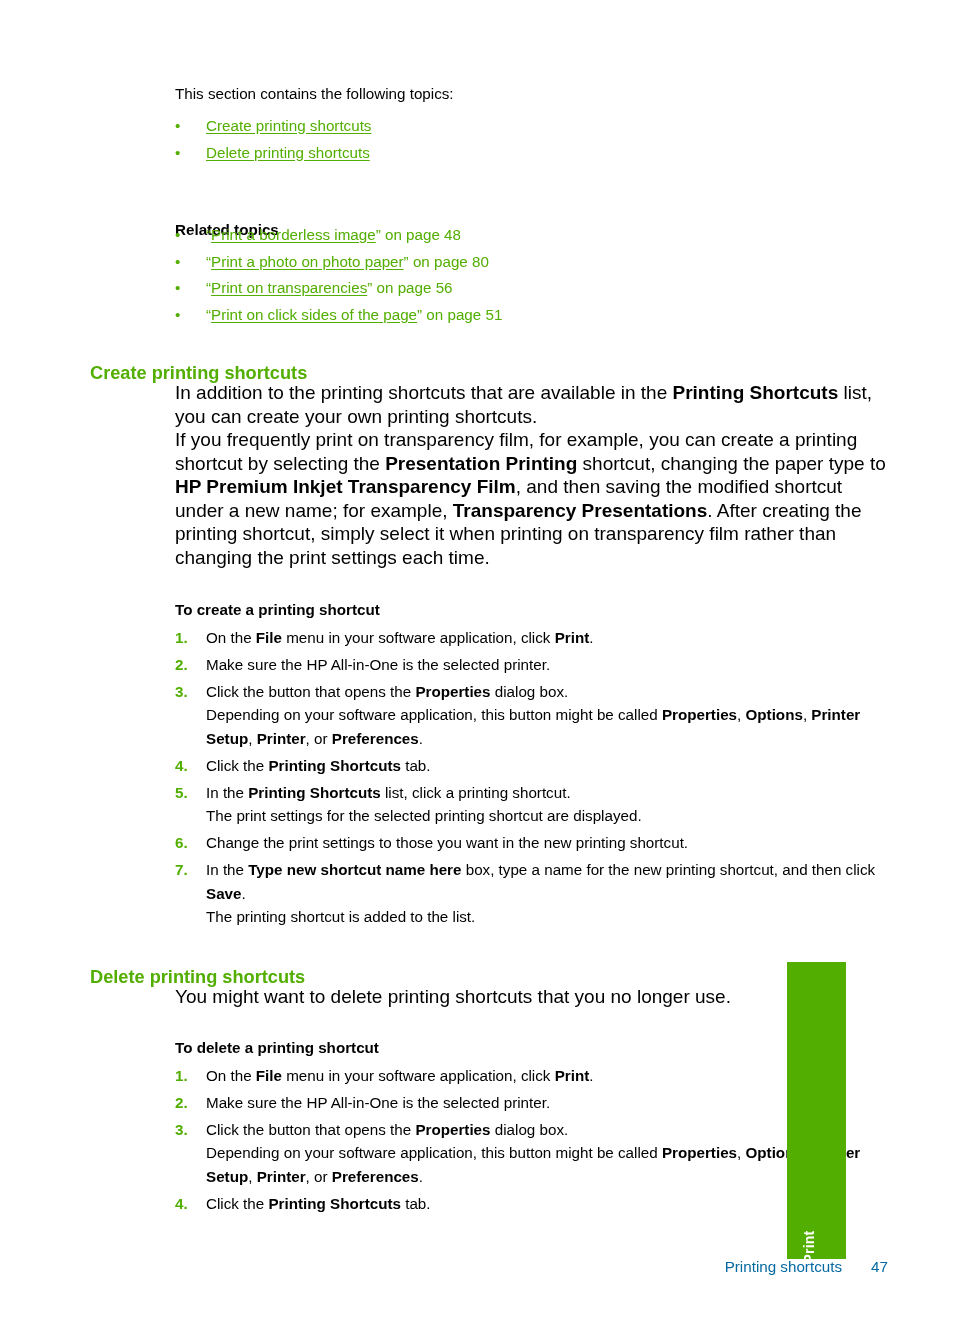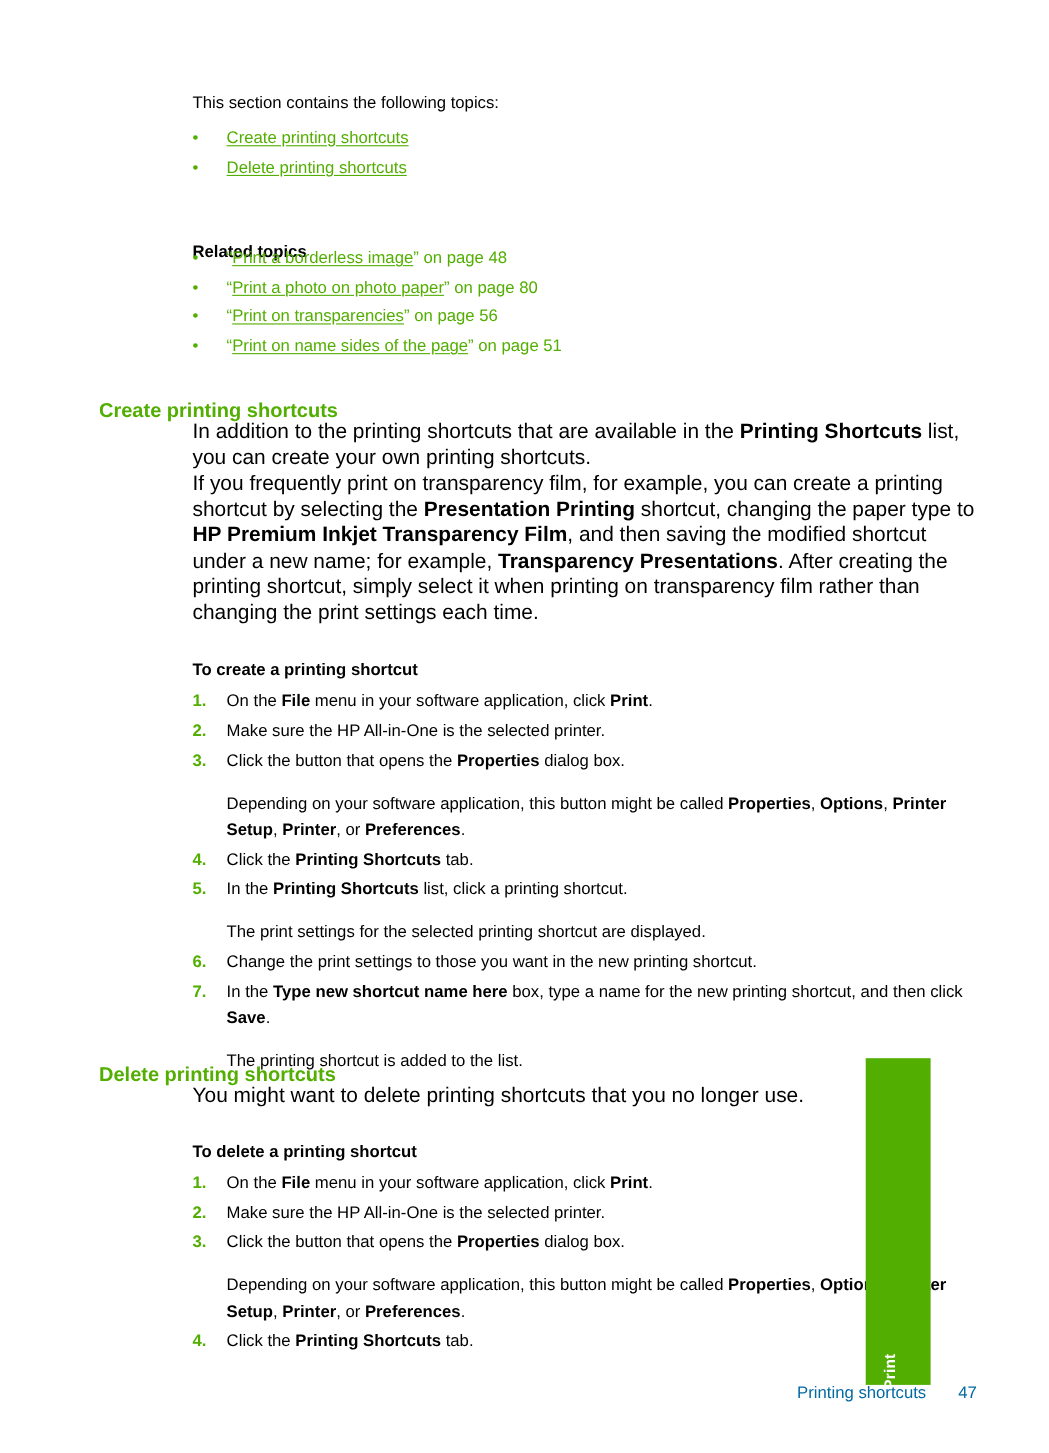--- a/index.html
+++ b/index.html
@@ -134,21 +134,20 @@
   ol.steps > li .num {
     position: absolute;
     left: 0;
     top: 0;
     color: #52AE00;
     font-weight: bold;
     font-size: 15.2px;
   }
   ol.steps > li .sub {
     display: block;
-    margin-top: 16px;
   }
 
   b, .b { font-weight: bold; }
 
   
   .side-tab {
     position: absolute;
     right: 0;
     top: 962px;
     width: 59px;
@@ -210,21 +209,21 @@
       <li>
         <span class="bullet">•</span><span class="greenplain">“</span><a class="greenlink" href="#">Print a borderless image</a><span class="greenplain">”</span><span class="greenplain"> on page 48</span>
       </li>
       <li>
         <span class="bullet">•</span><span class="greenplain">“</span><a class="greenlink" href="#">Print a photo on photo paper</a><span class="greenplain">”</span><span class="greenplain"> on page 80</span>
       </li>
       <li>
         <span class="bullet">•</span><span class="greenplain">“</span><a class="greenlink" href="#">Print on transparencies</a><span class="greenplain">”</span><span class="greenplain"> on page 56</span>
       </li>
       <li>
-        <span class="bullet">•</span><span class="greenplain">“</span><a class="greenlink" href="#">Print on name sides of the page</a><span class="greenplain">”</span><span class="greenplain"> on page 51</span>
+        <span class="bullet">•</span><span class="greenplain">“</span><a class="greenlink" href="#">Print on click sides of the page</a><span class="greenplain">”</span><span class="greenplain"> on page 51</span>
       </li>
     </ul>
   </div>
 
   <h2 class="section-heading" id="create-heading">Create printing shortcuts</h2>
 
   <div class="content-col" style="top:381px;">
     <p><span>In addition to the printing shortcuts that are available in the </span><b>Printing Shortcuts</b><span> list, you can create your own printing shortcuts.</span></p>
     <p><span>If you frequently print on transparency film, for example, you can create a printing shortcut by selecting the </span><b>Presentation Printing</b><span> shortcut, changing the paper type to </span><b>HP Premium Inkjet Transparency Film</b><span>, and then saving the modified shortcut under a new name; for example, </span><b>Transparency Presentations</b><span>. After creating the printing shortcut, simply select it when printing on transparency film rather than changing the print settings each time.</span></p>
   </div>

